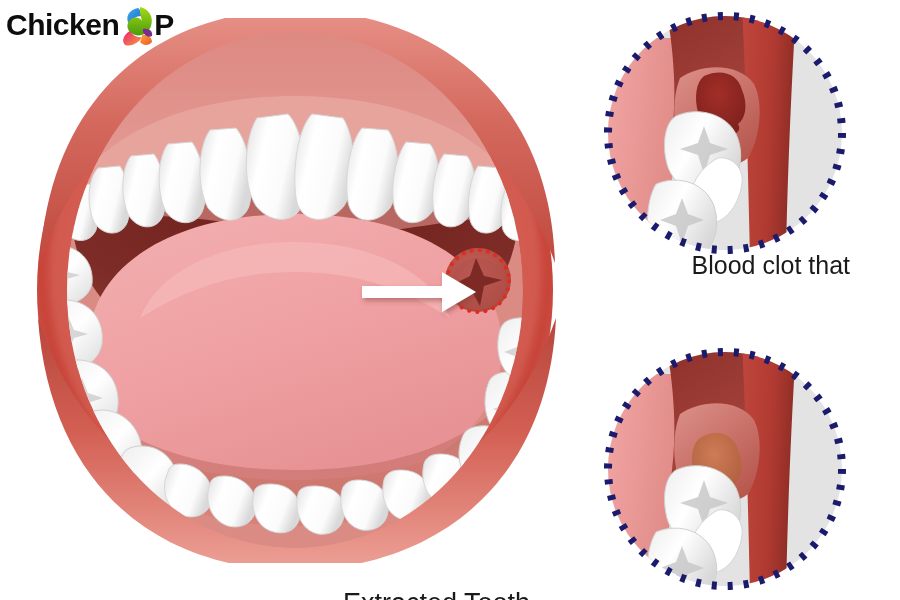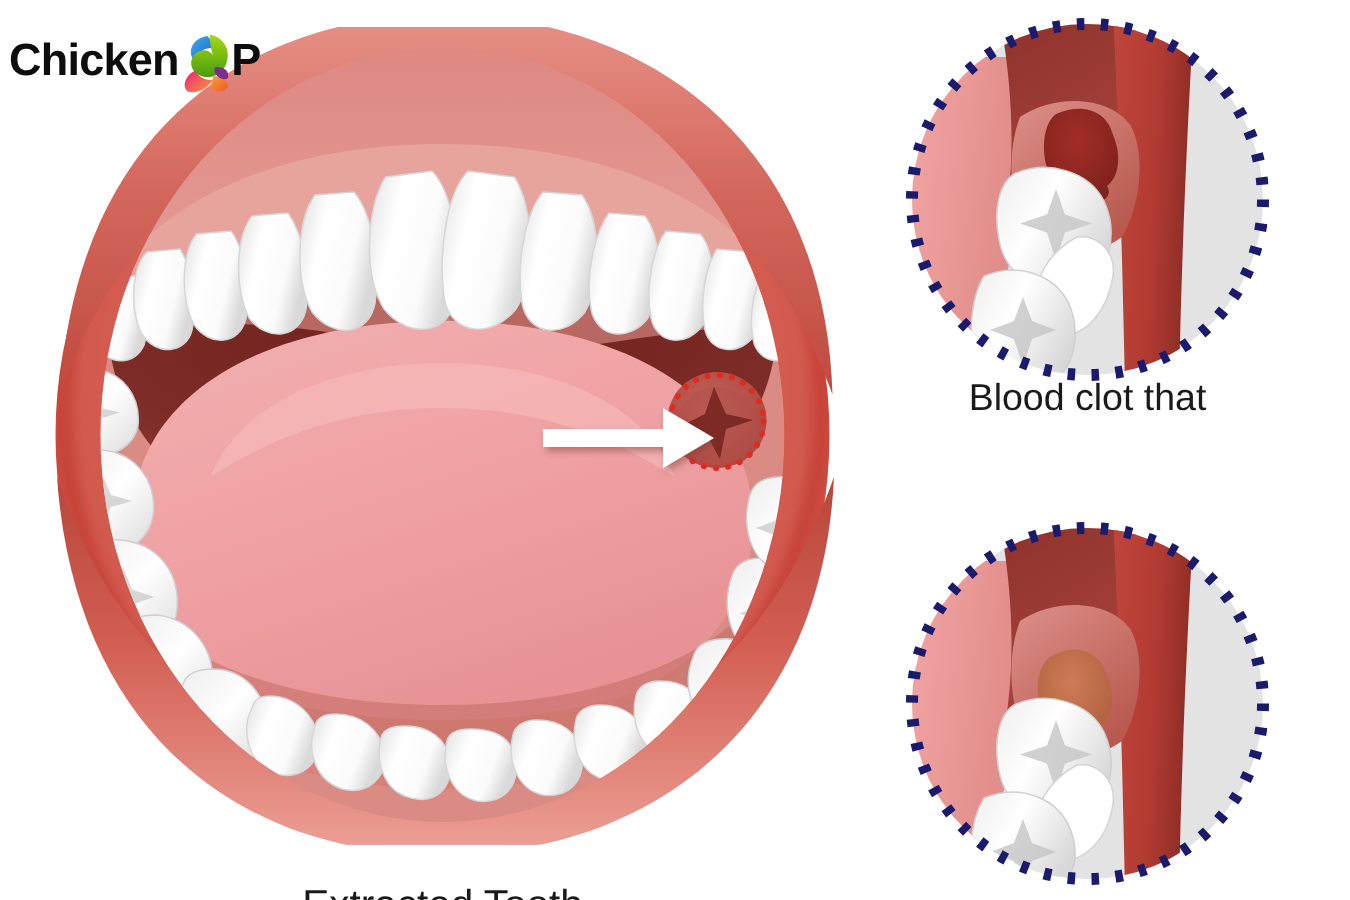--- a/index.html
+++ b/index.html
@@ -20,21 +20,21 @@
     left: 0; top: 0;
     width: 900px;
     height: 600px;
     background: #ffffff;
   }
 
   
   #logo {
     position: absolute;
     left: 6px;
-    top: 18px;
+    top: 2px;
     width: 180px;
     height: 46px;
     display: flex;
     align-items: center;
     z-index: 40;
   }
   #logo .word {
     font-size: 30px;
     font-weight: bold;
     color: #0d0d0d;
@@ -56,21 +56,21 @@
     left: 10px;
     top: 18px;
     width: 570px;
     height: 545px;
   }
   #mouth-figure svg { display: block; width: 100%; height: 100%; }
 
   
   .caption {
     position: absolute;
-    text-align: center;
+    text-align: right;
     color: #1a1a1a;
     font-size: 25px;
     line-height: 31px;
     font-family: "Liberation Sans", sans-serif;
     font-weight: normal;
   }
   #caption-main {
     left: 60px;
     top: 588px;
     width: 470px;

